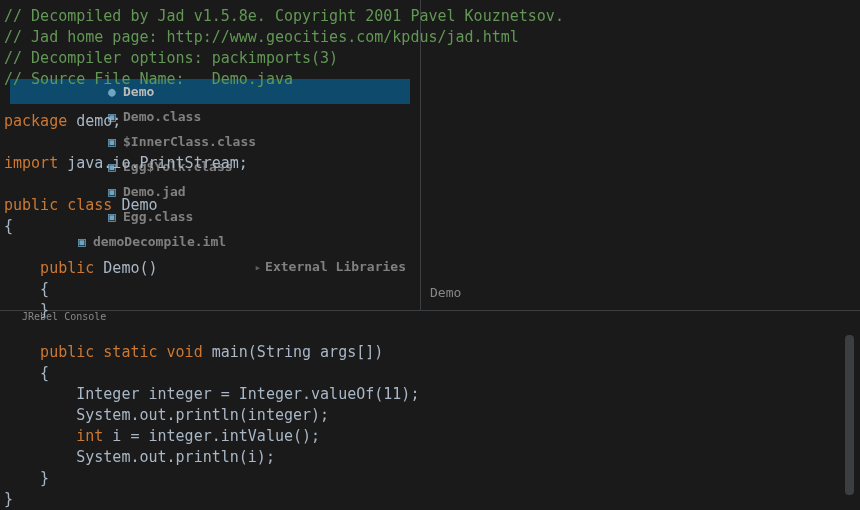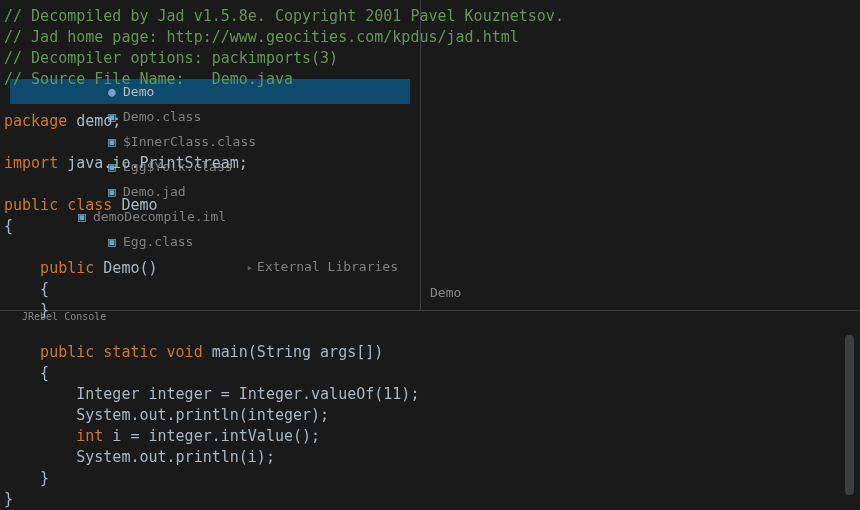--- a/index.html
+++ b/index.html
@@ -13,25 +13,26 @@
       overflow: hidden;
       position: relative;
     }
     .tree-panel {
       position: absolute;
       top: 4px;
       left: 10px;
       width: 400px;
     }
     .tree-item {
-      padding: 2px 12px;
+      padding: 2px 4px;
       color: #808080;
       white-space: nowrap;
       font-size: 13px;
       line-height: 21px;
+      font-weight: bold;
     }
     .tree-item.selected {
       background: #0d4a6b;
       color: #bbbbbb;
     }
     .tree-icon {
       display: inline-block;
       width: 14px;
       text-align: center;
       color: #5b7a8c;
@@ -136,25 +137,25 @@
   </div>
   <div class="tree-item tree-indent-2">
     <span class="tree-icon file">▣</span><span>$InnerClass.class</span>
   </div>
   <div class="tree-item tree-indent-2">
     <span class="tree-icon file">▣</span><span>Egg$Yolk.class</span>
   </div>
   <div class="tree-item tree-indent-2">
     <span class="tree-icon file">▣</span><span>Demo.jad</span>
   </div>
+  <div class="tree-item tree-indent-2">
+    <span class="tree-icon file">▣</span><span>Egg.class</span>
+  </div>
   <div class="tree-item tree-indent-3">
     <span class="tree-icon file">▣</span><span>demoDecompile.iml</span>
-  </div>
-  <div class="tree-item tree-indent-2">
-    <span class="tree-icon file">▣</span><span>Egg.class</span>
   </div>
   <div class="tree-item tree-row-w-arrow">
     <span class="arrow">▸</span><span>External Libraries</span>
   </div>
 </div>
 
 <div class="side-tab">JRebel Console</div>
 <div class="preview-label">Demo</div>
 
 <div class="editor-panel">

